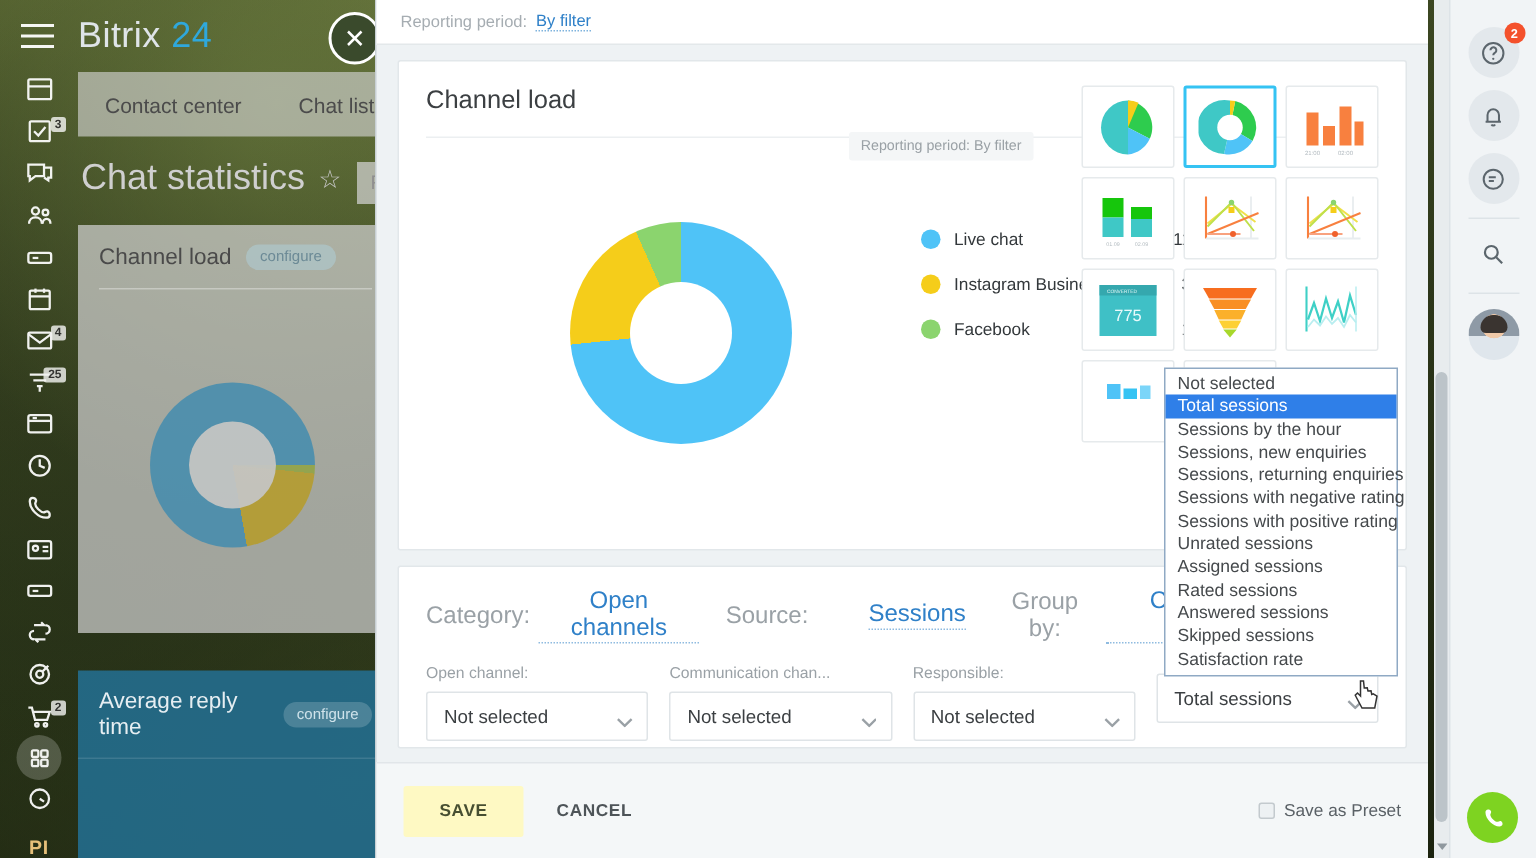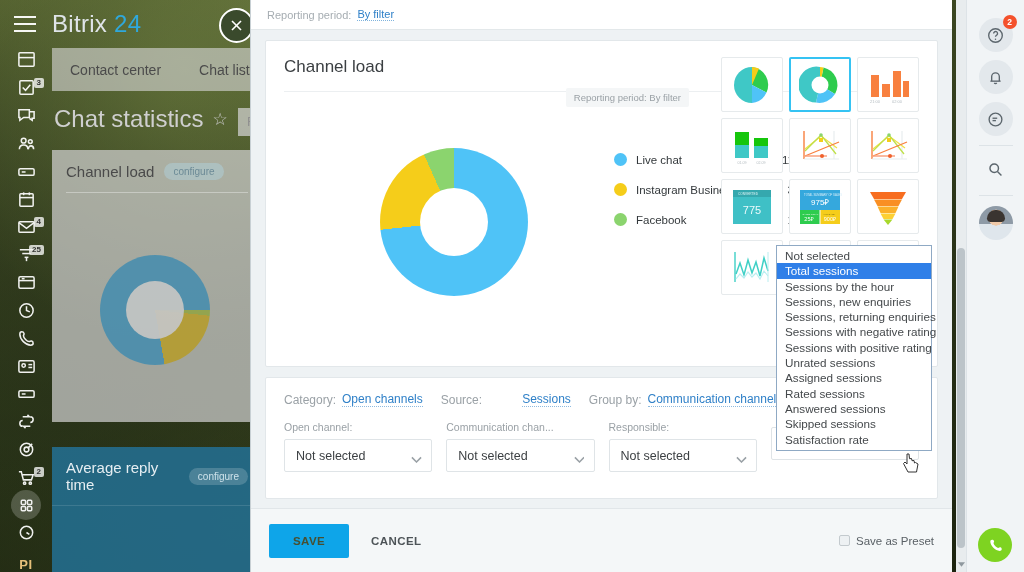--- a/index.html
+++ b/index.html
@@ -175,21 +175,21 @@
   .thumb {
     width: 62px; height: 55px; border: 1px solid #e6eaec; background:#fff;
     display:flex; align-items:center; justify-content:center; cursor:pointer;
     border-radius: 2px; overflow:hidden; position: relative;
   }
   .thumb.sel { border: 2px solid #35c3f3; }
   .thumb svg { display:block; }
 
   
   .filters-card { margin-top: 10px; height: 122px; padding: 14px 18px; }
-  .meta-row { display:flex; align-items:center; gap: 6px; font-size: 12px; color: #9aa1a6; flex-wrap: nowrap; }
+  .meta-row { display:flex; align-items:center; gap: 6px; font-size: 16px; color: #9aa1a6; flex-wrap: nowrap; text-align: center; }
   .meta-row .lbl { color:#9aa1a6; }
   .meta-row a { color:#2f80c8; border-bottom:1px dotted #8fbbe0; text-decoration:none; cursor:pointer; margin-right: 12px;}
   .sel-row { display:flex; gap: 14px; margin-top: 14px; }
   .sel-group { width: 158px; position: relative; }
   .sel-group .cap { font-size: 10.5px; color:#9aa1a6; margin-bottom: 6px; white-space:nowrap; }
   .sel-box {
     height: 33px; border: 1px solid #dfe4e7; background:#fff; border-radius: 2px;
     display:flex; align-items:center; justify-content: space-between;
     padding: 0 9px 0 11px; font-size: 12.5px; color: #3b3f42; cursor:pointer;
   }
@@ -204,21 +204,21 @@
   }
   .dd-item { padding: 1px 4px 1px 8px; line-height: 13.3px; white-space: nowrap; cursor: pointer; }
   .dd-item.sel { background: #2f7fe8; color: #fff; }
 
   
   .modal-foot {
     height: 64px; background: #f4f7f8; border-top: 1px solid #e1e6e9;
     display:flex; align-items:center; padding: 0 18px; gap: 22px;
   }
   .btn-save {
-    background: #0ea5e9; color: #474f31; font-size: 11.5px; font-weight: bold;
+    background: #fef9c3; color: #474f31; font-size: 11.5px; font-weight: bold;
     letter-spacing: .4px; padding: 11px 24px; border: none; cursor: pointer; border-radius: 2px;
   }
   .btn-cancel {
     background: none; border: none; color: #4d5458; font-size: 11.5px;
     font-weight: bold; letter-spacing: .4px; cursor: pointer;
   }
   .preset { margin-left: auto; display:flex; align-items:center; gap: 6px; font-size: 11.5px; color: #5a6166; cursor:pointer;}
   .preset .cb { width: 11px; height: 11px; border: 1px solid #c3cace; background:#edf1f3; border-radius:2px; }
 
   
@@ -553,33 +553,20 @@
 
         <div class="thumb">
           <svg width="46" height="42" viewBox="0 0 46 42">
             <rect x="4" y="4" width="38" height="34" fill="#3fc0c6"></rect>
             <rect x="4" y="4" width="38" height="7" fill="#35a8ae"></rect>
             <text x="9" y="9.3" font-size="3.2" fill="#dff5f6">CONVERTED</text>
             <text x="23" y="28" font-size="11" fill="#eafafb" text-anchor="middle">775</text>
           </svg>
         </div>
         <div class="thumb">
-          <svg width="46" height="42" viewBox="0 0 46 42">
-            <rect x="3" y="4" width="40" height="20" fill="#35a8dd"></rect>
-            <text x="7" y="9.5" font-size="2.8" fill="#d8eef8">TOTAL SUMMARY OF SALES</text>
-            <text x="23" y="19" font-size="8" fill="#fff" text-anchor="middle">975₽</text>
-            <rect x="3" y="24" width="19.5" height="14" fill="#2ecc4e"></rect>
-            <text x="5.5" y="28.5" font-size="2.4" fill="#dff7e2">SALES TOTAL</text>
-            <text x="12" y="35" font-size="5.5" fill="#fff" text-anchor="middle">25₽</text>
-            <rect x="23.5" y="24" width="19.5" height="14" fill="#f5cd1a"></rect>
-            <text x="26" y="28.5" font-size="2.4" fill="#7a6a10">AVG SALE</text>
-            <text x="33" y="35" font-size="5.5" fill="#fff" text-anchor="middle">900₽</text>
-          </svg>
-        </div>
-        <div class="thumb">
           <svg width="44" height="40" viewBox="0 0 44 40">
             <polygon points="4,5 40,5 36,12 8,12" fill="#f76d1f"></polygon>
             <polygon points="8,12.6 36,12.6 32.5,19 11.5,19" fill="#f98f24"></polygon>
             <polygon points="11.5,19.6 32.5,19.6 29.5,26 14.5,26" fill="#fbb02b"></polygon>
             <polygon points="14.5,26.6 29.5,26.6 26.5,32 17.5,32" fill="#fdd034"></polygon>
             <polygon points="17.5,32.6 26.5,32.6 22,38 " fill="#a8d82c"></polygon>
           </svg>
         </div>
 
         <div class="thumb">

